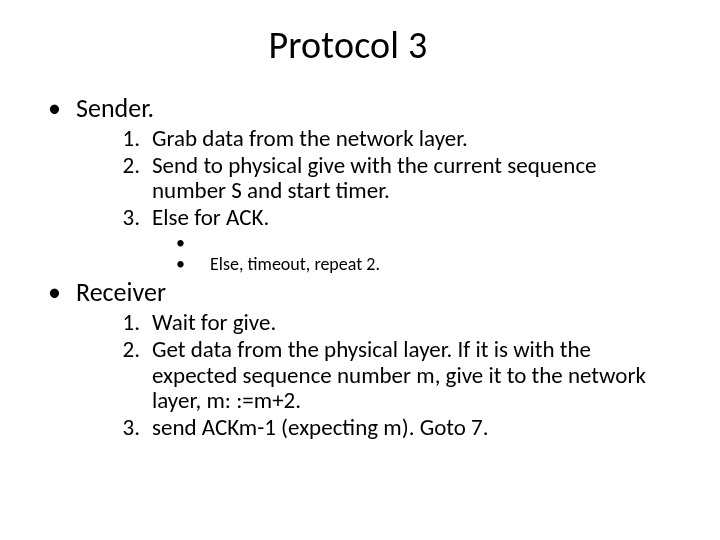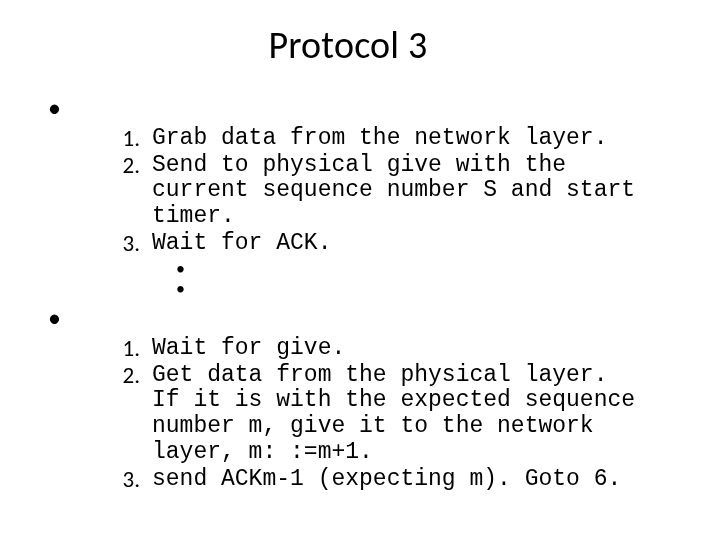--- a/index.html
+++ b/index.html
@@ -43,21 +43,21 @@
     line-height: 1.12;
     display: flex;
     margin-bottom: 1px;
   }
   .num-label {
     width: 36px;
     flex: 0 0 36px;
     text-align: right;
     padding-right: 12px;
   }
-  .num-text { flex: 1; font-family: Liberation Mono, monospace; }
+  .num-text { flex: 1; }
   .sub-list {
     margin: 1px 0 4px 128px;
   }
   .sub-item {
     font-size: 18px;
     line-height: 1.15;
     display: flex;
     margin-bottom: 0px;
   }
   .sub-bullet {
@@ -68,58 +68,61 @@
 </style>
 </head>
 <body>
 
 <div class="slide">
 
   <div class="title">Protocol 3</div>
 
   <div class="top-item">
     <span class="top-bullet">•</span>
+    <span>Sender.</span>
   </div>
 
   <div class="num-list">
     <div class="num-item">
       <span class="num-label">1.</span>
       <span class="num-text">Grab data from the network layer.</span>
     </div>
     <div class="num-item">
       <span class="num-label">2.</span>
       <span class="num-text">Send to physical give with the current sequence number S and start timer.</span>
     </div>
     <div class="num-item">
       <span class="num-label">3.</span>
-      <span class="num-text">Wait for ACK.</span>
+      <span class="num-text">Else for ACK.</span>
     </div>
   </div>
 
   <div class="sub-list">
     <div class="sub-item">
       <span class="sub-bullet">•</span>
     </div>
     <div class="sub-item">
       <span class="sub-bullet">•</span>
+      <span>Else, timeout, repeat 2.</span>
     </div>
   </div>
 
   <div class="top-item">
     <span class="top-bullet">•</span>
+    <span>Receiver</span>
   </div>
 
   <div class="num-list">
     <div class="num-item">
       <span class="num-label">1.</span>
       <span class="num-text">Wait for give.</span>
     </div>
     <div class="num-item">
       <span class="num-label">2.</span>
-      <span class="num-text">Get data from the physical layer. If it is with the expected sequence number m, give it to the network layer, m: :=m+1.</span>
+      <span class="num-text">Get data from the physical layer. If it is with the expected sequence number m, give it to the network layer, m: :=m+2.</span>
     </div>
     <div class="num-item">
       <span class="num-label">3.</span>
-      <span class="num-text">send ACKm-1 (expecting m). Goto 6.</span>
+      <span class="num-text">send ACKm-1 (expecting m). Goto 7.</span>
     </div>
   </div>
 
 </div>
 
 </body></html>

